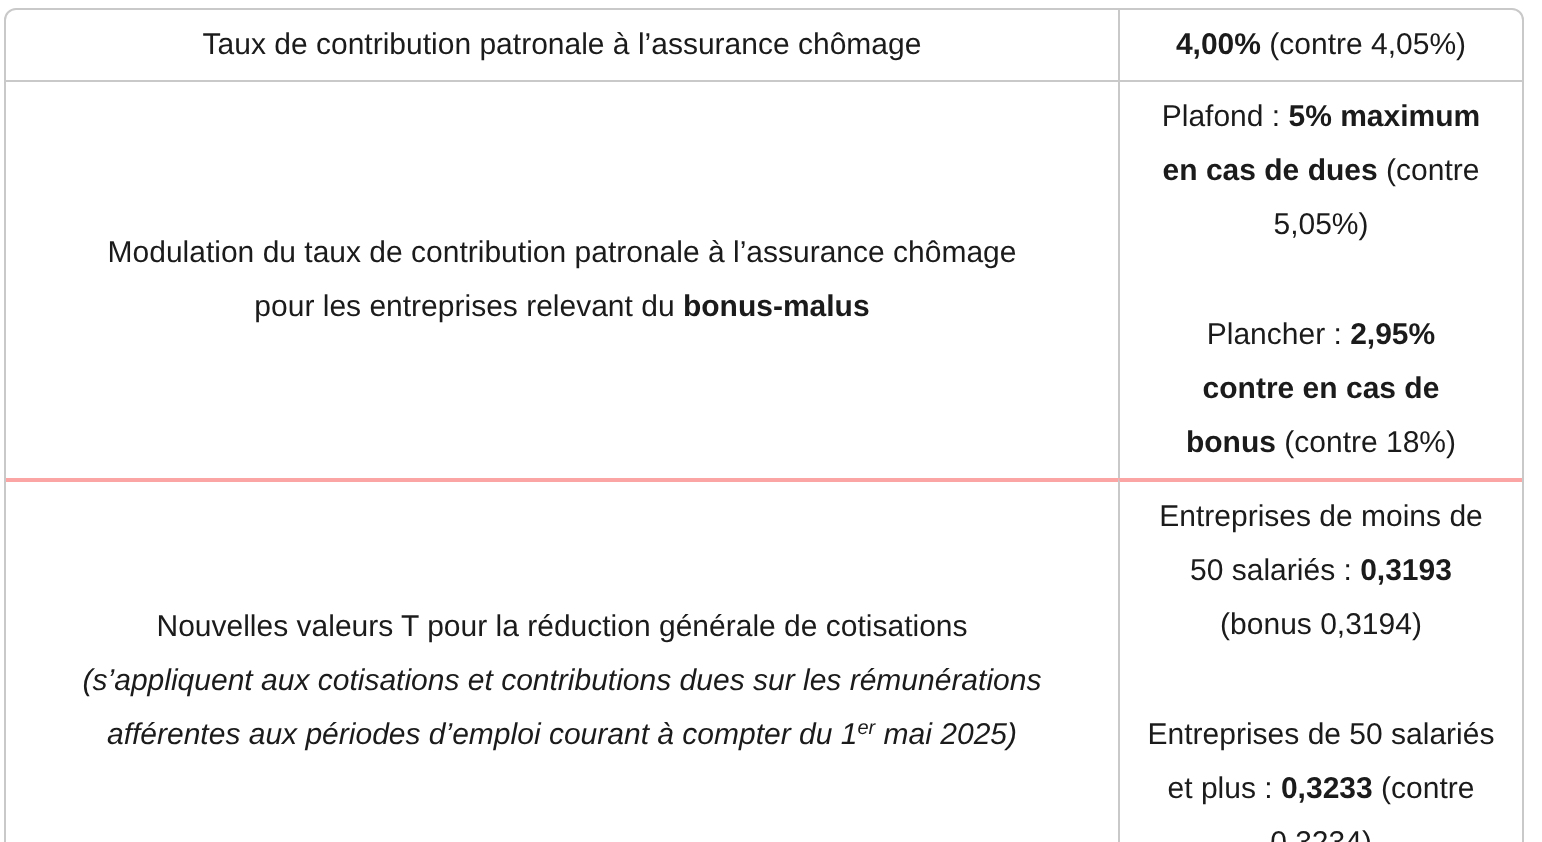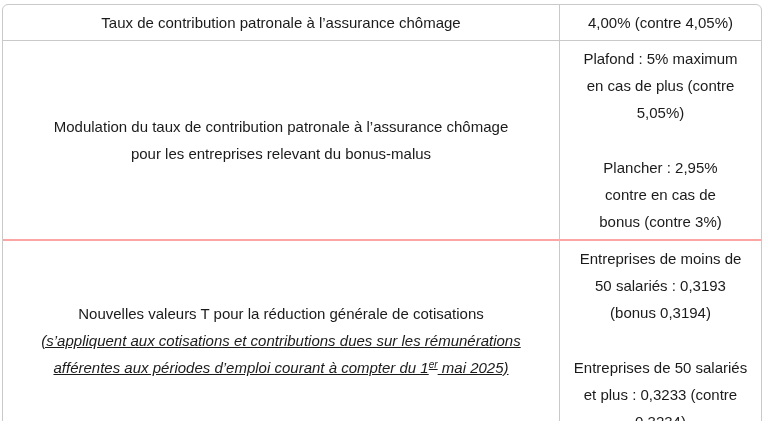--- a/index.html
+++ b/index.html
@@ -24,22 +24,22 @@
   td.c-label { width: 556px; padding: 4px 10px; }
   td.c-value { width: 202px; padding: 4px 8px; border-left: 1px solid #c9c9c9; }
   tr.r2 td { border-top: 1px solid #c9c9c9; }
   tr.r3 td { border-top: 2px solid #fca5a5; }
   tr.r1 td { height: 35px; }
   tr.r2 td { height: 189px; }
   tr.r3 td { height: 179px; }
   .p { margin: 0; }
   .p + .p { margin-top: 28px; }
   .line { display: block; }
-  .b { font-weight: 400; }
-  .i { font-style: italic; text-decoration: underline; }
+  .b { font-weight: 700; }
+  .i { font-style: italic; }
   .sup { font-size: 10px; position: relative; top: -5px; line-height: 0; }
 </style>
 </head>
 <body>
 
 <table class="rates">
   <tbody>
 
     <tr class="r1">
       <td class="c-label">
@@ -53,27 +53,27 @@
     </tr>
 
     <tr class="r2">
       <td class="c-label">
         <span class="line"><span>Modulation du taux de contribution patronale à l’assurance chômage</span></span>
         <span class="line"><span>pour les entreprises relevant du </span><span class="b">bonus-malus</span></span>
       </td>
       <td class="c-value">
         <div class="p">
           <span class="line"><span>Plafond : </span><span class="b">5% maximum</span></span>
-          <span class="line"><span class="b">en cas de plus</span><span> (contre</span></span>
+          <span class="line"><span class="b">en cas de dues</span><span> (contre</span></span>
           <span class="line"><span>5,05%)</span></span>
         </div>
         <div class="p">
           <span class="line"><span>Plancher : </span><span class="b">2,95%</span></span>
           <span class="line"><span class="b">contre en cas de</span></span>
-          <span class="line"><span class="b">bonus</span><span> (contre 3%)</span></span>
+          <span class="line"><span class="b">bonus</span><span> (contre 18%)</span></span>
         </div>
       </td>
     </tr>
 
     <tr class="r3">
       <td class="c-label">
         <span class="line"><span>Nouvelles valeurs T pour la réduction générale de cotisations</span></span>
         <span class="line"><span class="i">(s’appliquent aux cotisations et contributions dues sur les rémunérations</span></span>
         <span class="line"><span class="i">afférentes aux périodes d’emploi courant à compter du 1</span><span class="i sup">er</span><span class="i"> mai 2025)</span></span>
       </td>

